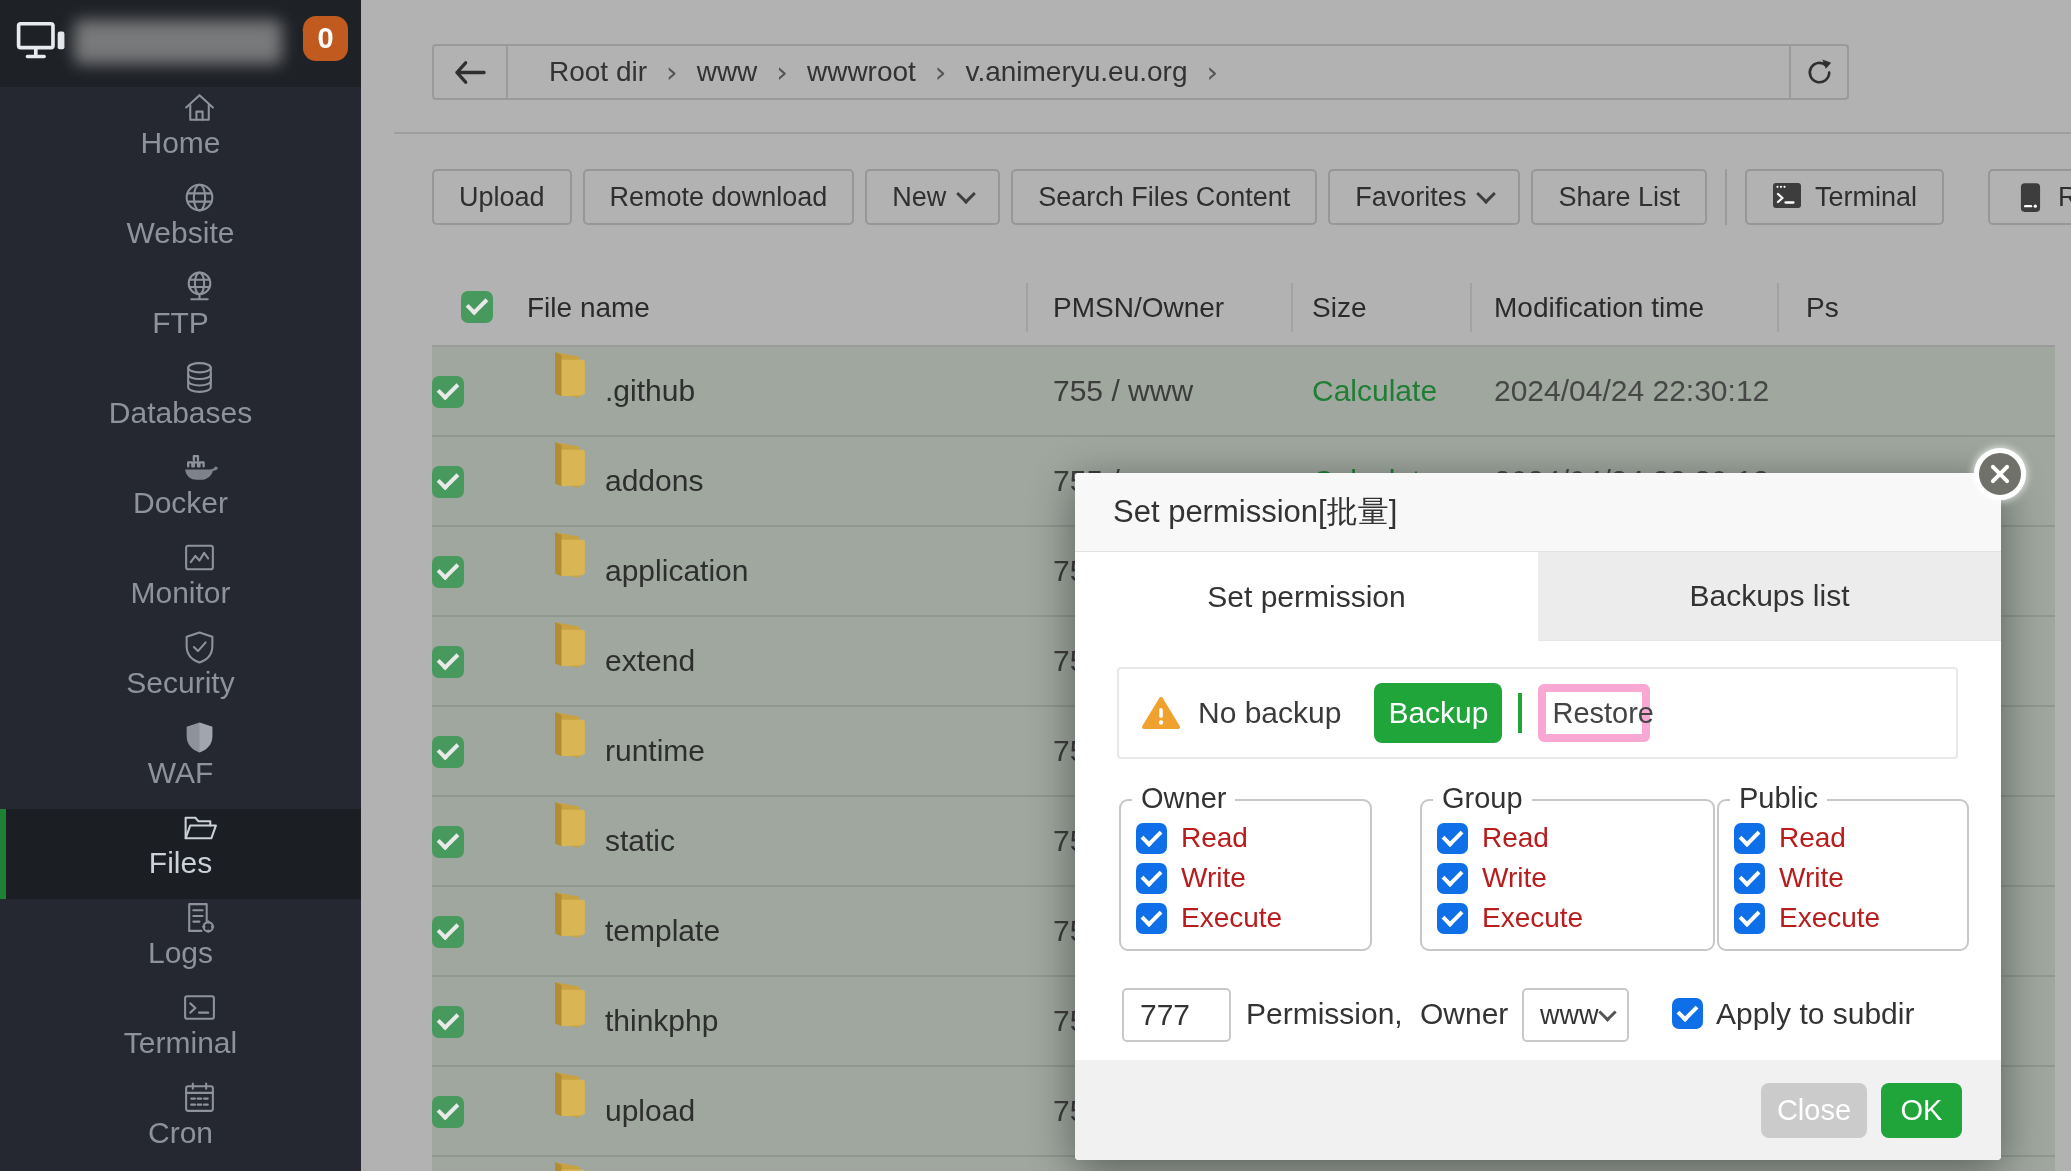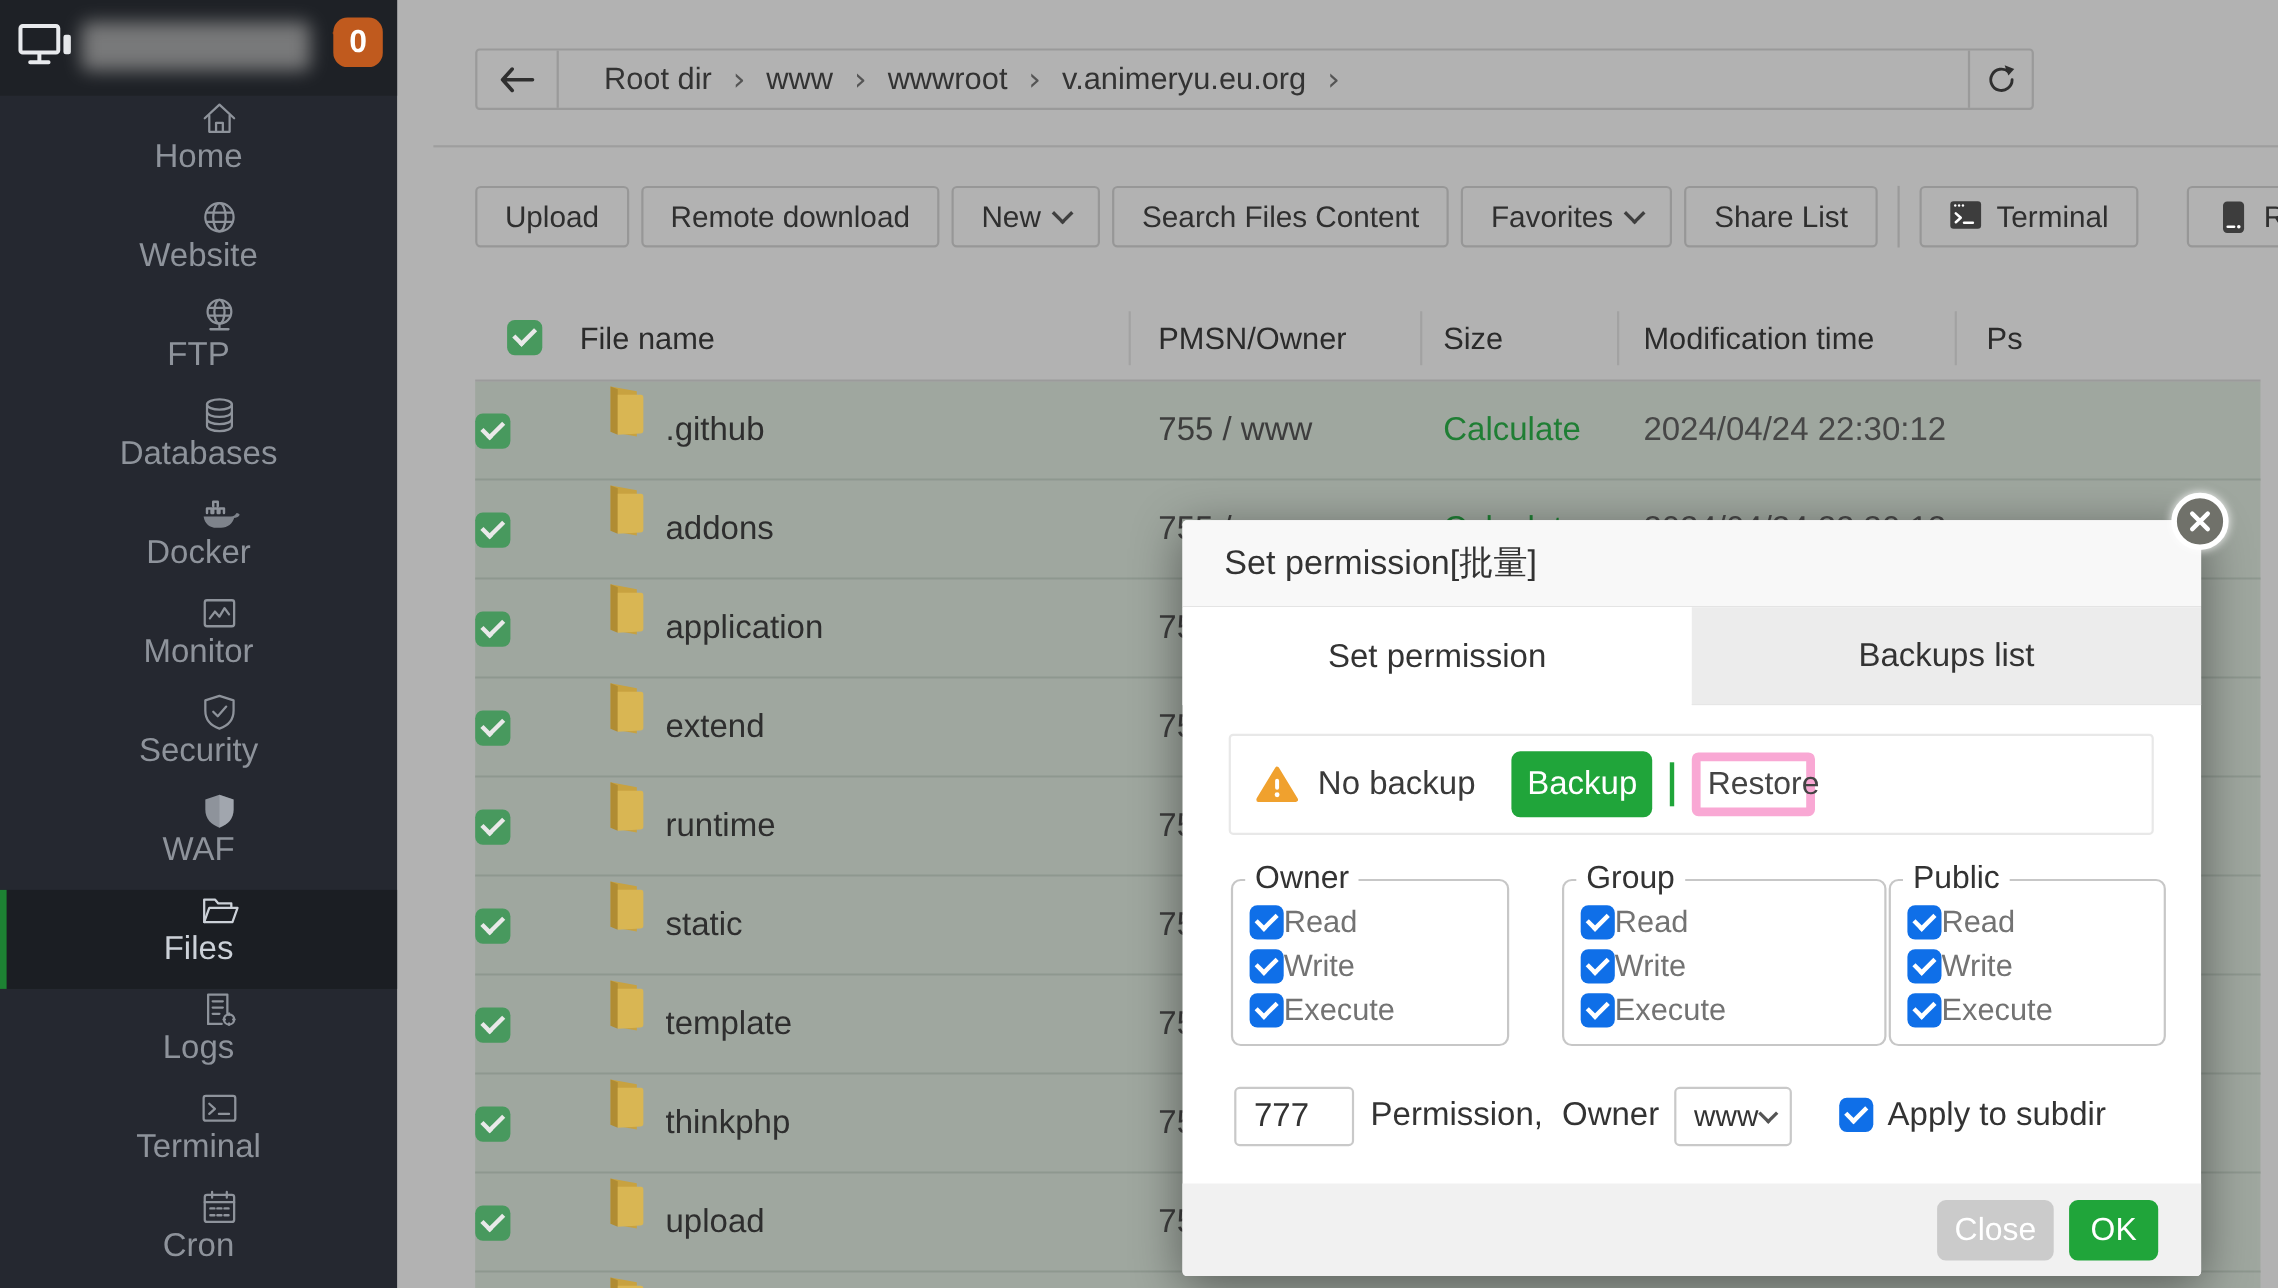--- a/index.html
+++ b/index.html
@@ -86,39 +86,39 @@
   .btn-backup{margin-left:33px;width:128px;height:60px;background:var(--accent-green);color:#fff;
           border:none;border-radius:8px;font-size:30px;cursor:pointer;font-family:inherit;}
   .gsep{width:4px;height:40px;background:var(--accent-green);margin:0 16px;}
   .btn-restore{width:112px;height:58px;background:#fff;border:8px solid #f9a8d4;border-radius:6px;
           font-size:29px;color:#444;cursor:pointer;font-family:inherit;}
   .fgroup{position:absolute;top:158px;height:152px;border:2px solid #c7c7c7;border-radius:9px;
           box-sizing:border-box;}
   .fgroup .legend{position:absolute;top:-19px;left:11px;background:#fff;padding:0 9px;
           font-size:29px;color:#333;white-space:nowrap;}
   .fgroup .opts{padding:21px 0 0 15px;display:flex;flex-direction:column;gap:8px;}
-  .opt{display:flex;align-items:center;font-size:28px;color:#737373;}
+  .opt{display:flex;align-items:center;gap:14px;font-size:28px;color:#b91c1c;}
   .bluecheck{position:relative;width:31px;height:31px;border-radius:7px;flex:none;
           background:var(--checkbox-blue);cursor:pointer;}
   .bluecheck::after{content:"";position:absolute;left:6px;top:7px;width:15px;height:8px;
           border-left:4px solid #fff;border-bottom:4px solid #fff;transform:rotate(-45deg);}
   .perm-row{position:absolute;left:0;top:347px;height:55px;width:100%;}
   .perm-row>*{position:absolute;}
   .perm-input{left:47px;top:0;width:109px;height:54px;border:2px solid #c9c9c9;border-radius:5px;
           font-size:30px;color:#333;padding:0 11px 0 16px;box-sizing:border-box;font-family:inherit;}
   .perm-label{left:171px;top:9px;font-size:30px;}
   .owner-label{left:345px;top:9px;font-size:30px;}
   .owner-select{left:447px;top:0;width:107px;height:54px;border:2px solid #c9c9c9;border-radius:5px;
           display:flex;align-items:center;justify-content:space-between;padding:0 13px 0 16px;
           font-size:27px;box-sizing:border-box;cursor:pointer;}
   .sel-chev{width:10px;height:10px;border-right:3px solid #555;border-bottom:3px solid #555;
           transform:rotate(45deg);margin-top:-5px;}
   .subdir-check{left:597px;top:10px;}
   .subdir-label{left:641px;top:9px;font-size:30px;}
-  .m-footer{position:absolute;left:0;right:0;bottom:0;height:84px;background:#f1f1f1;
+  .m-footer{position:absolute;left:0;right:0;bottom:0;height:100px;background:#f1f1f1;
           border-radius:0 0 4px 4px;display:flex;align-items:center;justify-content:flex-end;
           gap:14px;padding-right:39px;box-sizing:border-box;}
   .btn-close{width:106px;height:55px;background:#cbcbcb;color:#fff;border:none;border-radius:8px;
           font-size:29px;cursor:pointer;font-family:inherit;}
   .btn-ok{width:81px;height:55px;background:var(--accent-green);color:#fff;border:none;
           border-radius:8px;font-size:29px;cursor:pointer;font-family:inherit;}
 </style>
 </head>
 <body>
 

